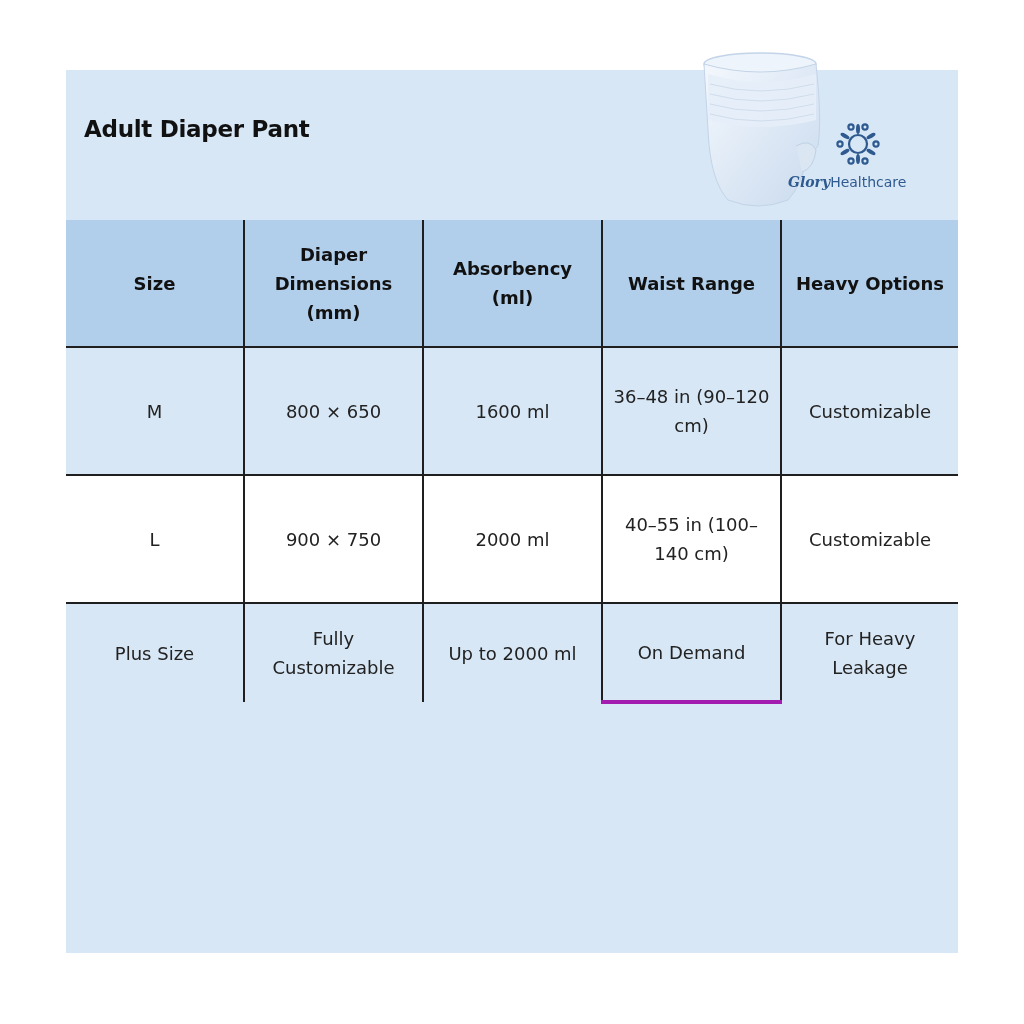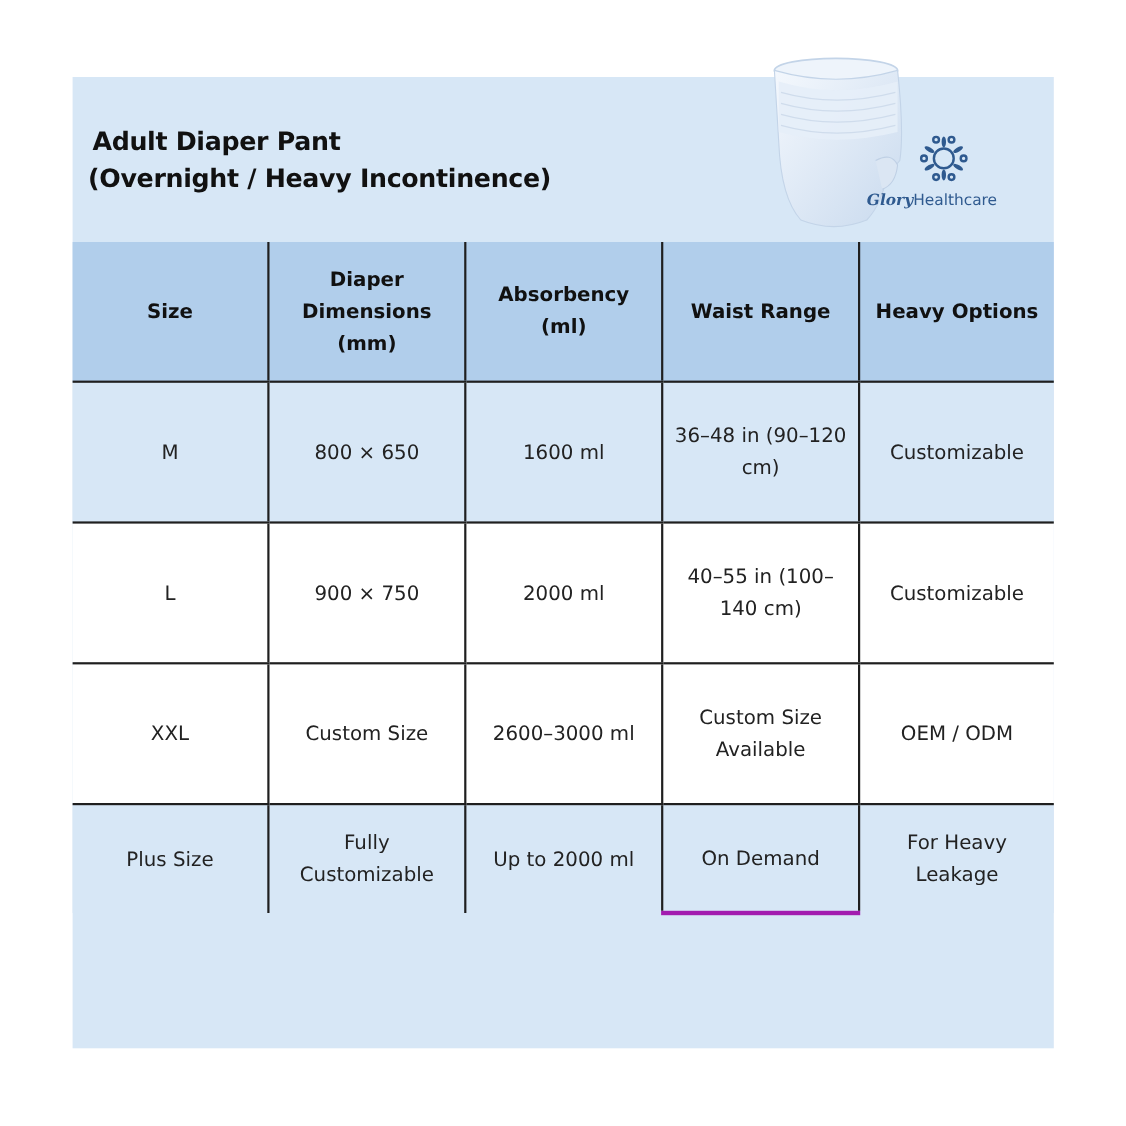--- a/index.html
+++ b/index.html
@@ -29,21 +29,20 @@
     table.spec tr.last td.boxed { border-right: 2px solid #1f1f1f; border-bottom: 4px solid #a21caf; }
     col.c1 { width: 178px; } col.c2 { width: 179px; } col.c3 { width: 179px; } col.c4 { width: 179px; } col.c5 { width: 177px; }
   </style>
 </head>
 <body>
 
 <div class="panel">
   <div class="title-area">
     <div class="title">
       <span class="line1">Adult Diaper Pant</span>
-      <span class="line2">(Overnight / Heavy Incontinence)</span>
     </div>
 
     <svg class="product-img" viewBox="0 0 130 160">
       <defs>
         <linearGradient id="dg" x1="0" y1="0" x2="1" y2="1">
           <stop offset="0" stop-color="#f4f8fd"></stop>
           <stop offset="1" stop-color="#c9daee"></stop>
         </linearGradient>
       </defs>
       <ellipse cx="62" cy="14" rx="56" ry="11" fill="#eef4fb" stroke="#c3d4e8" stroke-width="1.5"></ellipse>
@@ -110,27 +109,20 @@
       <td>36–48 in (90–120 cm)</td>
       <td>Customizable</td>
     </tr>
     <tr class="body-row plain">
       <td>L</td>
       <td>900 × 750</td>
       <td>2000 ml</td>
       <td>40–55 in (100–140 cm)</td>
       <td>Customizable</td>
     </tr>
-    <tr class="body-row plain">
-      <td>XXL</td>
-      <td>Custom Size</td>
-      <td>2600–3000 ml</td>
-      <td>Custom Size Available</td>
-      <td>OEM / ODM</td>
-    </tr>
     <tr class="body-row shaded last">
       <td>Plus Size</td>
       <td>Fully Customizable</td>
       <td>Up to 2000 ml</td>
       <td class="boxed">On Demand</td>
       <td>For Heavy Leakage</td>
     </tr>
   </tbody>
 </table>
 

